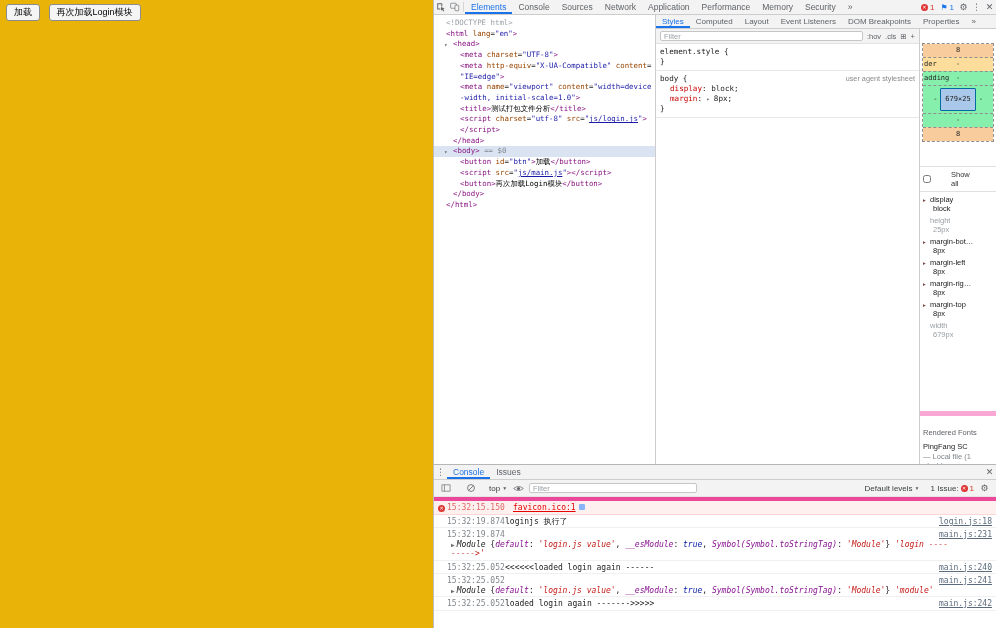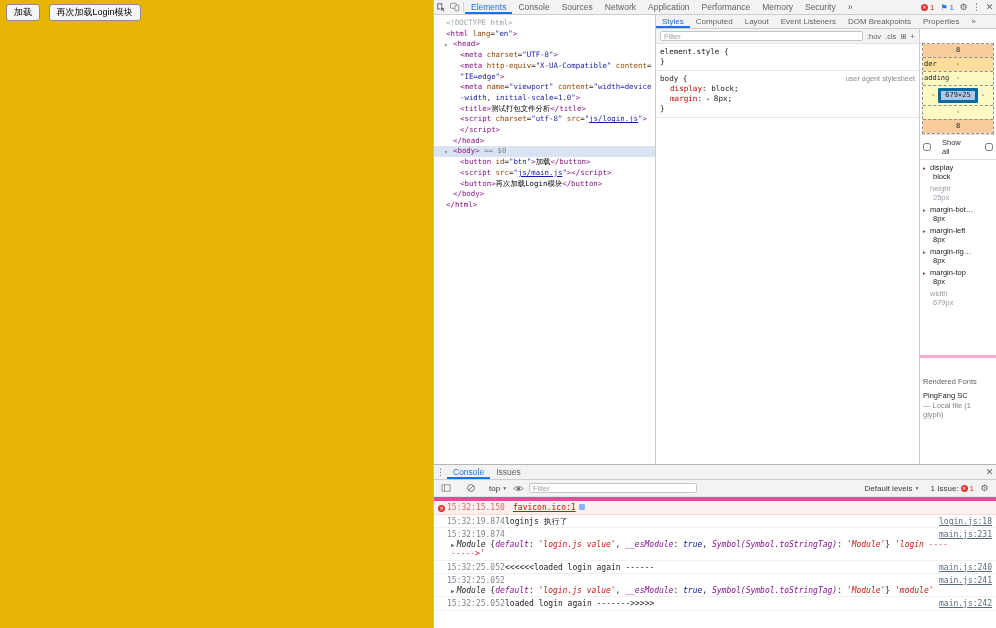--- a/index.html
+++ b/index.html
@@ -71,35 +71,35 @@
   .pname{color:#c80000}
   .exp{color:#777;font-size:6px}
 
   
   .computed-pane{width:76px;flex:none;display:flex;flex-direction:column;font-size:7.5px;overflow:hidden;color:#222}
   .boxmodel{margin:14px 2px 0 2px;border:1px dashed #8f8f8f;font-family:"DejaVu Sans Mono",monospace;font-size:7px;flex:none}
   .bm-row{position:relative;text-align:center;padding:2px 0;line-height:9px}
   .bm-row + .bm-row{border-top:1px dashed #8f8f8f}
   .bm-margin{background:#f9cc9d}
   .bm-border{background:#fddd9b}
-  .bm-padding{background:#fef9c3}
+  .bm-padding{background:#86efac}
   .bm-label{position:absolute;left:1px;top:2px}
   .bm-crow{display:flex;align-items:center;justify-content:center;gap:3px}
-  .bm-content{background:#aac8ea;border:3px solid #0369a1;padding:0 4px;border-radius:1px}
-  .showall-row{display:flex;align-items:center;gap:11px;padding:3px;
+  .bm-content{background:#aac8ea;border:1px solid #0369a1;padding:6px 4px;border-radius:1px}
+  .showall-row{display:flex;align-items:center;gap:20px;padding:3px;margin-top:24px;
                border-top:1px solid #e0e0e0;font-size:7.5px;color:#333;flex:none}
   .mini-check{width:8px;height:8px;margin:0;flex:none}
   .computed-props{border-top:1px solid #e0e0e0;padding:2px 0;flex:none}
   .cprop{padding:1px 2px 2px 3px}
   .cp-nameline{display:flex;align-items:center}
   .cp-arrow{width:7px;font-size:5.5px;color:#7a4a4a;flex:none}
   .cp-name{color:#222;white-space:nowrap;overflow:hidden}
   .cp-val{padding-left:10px;color:#222}
   .cprop.dim .cp-name,.cprop.dim .cp-val{color:#9aa0a6}
-  .fonts-section{border-top:3px solid #f9a8d4;margin-top:44px;padding:19px 3px;font-size:7.5px;flex:none}
+  .fonts-section{border-top:5px solid #f9a8d4;margin-top:68px;padding:12px 3px;font-size:7.5px;flex:none}
   .fonts-title{color:#5f6368;margin-bottom:5px}
   .fonts-name{color:#202124;margin-bottom:1px}
   .fonts-detail{color:#80868b;max-width:62px}
 
   
   .drawer{height:164px;flex:none;display:flex;flex-direction:column;border-top:1px solid #b6b6b6;background:#fff}
   .console-toolbar{height:17px;flex:none;display:flex;align-items:center;gap:4px;padding:0 5px;
                    background:#f3f3f3;border-bottom:1px solid #e4e4e4;font-size:8px;color:#3c4043}
   .ctx{display:flex;align-items:center;gap:2px;white-space:nowrap;flex:none}
   .dd{font-size:5px;color:#5f6368}

